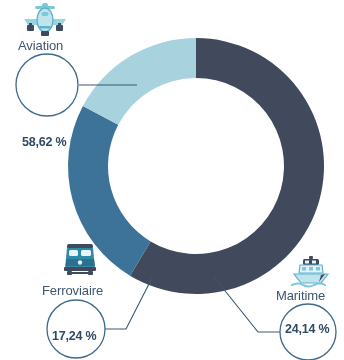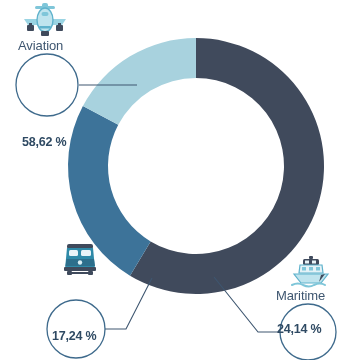--- a/index.html
+++ b/index.html
@@ -48,21 +48,21 @@
   #icon-aviation  { left: 22px;  top: 2px; }
   #icon-ferroviaire { left: 58px; top: 242px; }
   #icon-maritime  { left: 288px; top: 256px; }
   
   #label-aviation    { left: 18px;  top: 38px; }
   #label-ferroviaire { left: 42px;  top: 283px; }
   #label-maritime    { left: 276px; top: 288px; text-align: center; }
   
   #value-aviation    { left: 22px;  top: 92px; margin-top: 43px; }
   #value-ferroviaire { left: 52px;  top: 329px; }
-  #value-maritime    { left: 277px; top: 322px; text-align: right; }
+  #value-maritime    { left: 285px; top: 322px; text-align: right; }
 </style>
 </head>
 <body>
 
 <div id="root">
 
   <svg class="chart-svg" viewBox="0 0 344 360">
 
     <path fill="#404a5c" d="M 196.00 38.00 A 128 128 0 1 1 130.02 275.68 L 150.64 241.41 A 88 88 0 1 0 196.00 78.00 Z" transform=""></path>
 
@@ -121,20 +121,21 @@
 
       <circle cx="22" cy="20.5" r="2.2" fill="#d9eef4"></circle>
 
       <rect x="6" y="25" width="32" height="4" rx="1" fill="#3f4a5c"></rect>
 
       <rect x="9" y="29" width="5" height="4" rx="1" fill="#3f4a5c"></rect>
       <rect x="30" y="29" width="5" height="4" rx="1" fill="#3f4a5c"></rect>
       <rect x="13" y="30" width="18" height="2" fill="#3f4a5c"></rect>
     </svg>
   </div>
+  <div class="label-text" id="label-ferroviaire">Ferroviaire</div>
   <div class="callout-value" id="value-ferroviaire">17,24 %</div>
 
   <div class="icon-box" id="icon-maritime">
     <svg viewBox="0 0 46 36" width="46" height="36">
 
       <rect x="21" y="0" width="4" height="3" rx="1" fill="#3f4a5c"></rect>
 
       <rect x="15" y="3" width="16" height="6" rx="1.5" fill="#3f4a5c"></rect>
       <rect x="17" y="4.5" width="4" height="3" fill="#e9f4f8"></rect>
       <rect x="24" y="4.5" width="4" height="3" fill="#e9f4f8"></rect>

